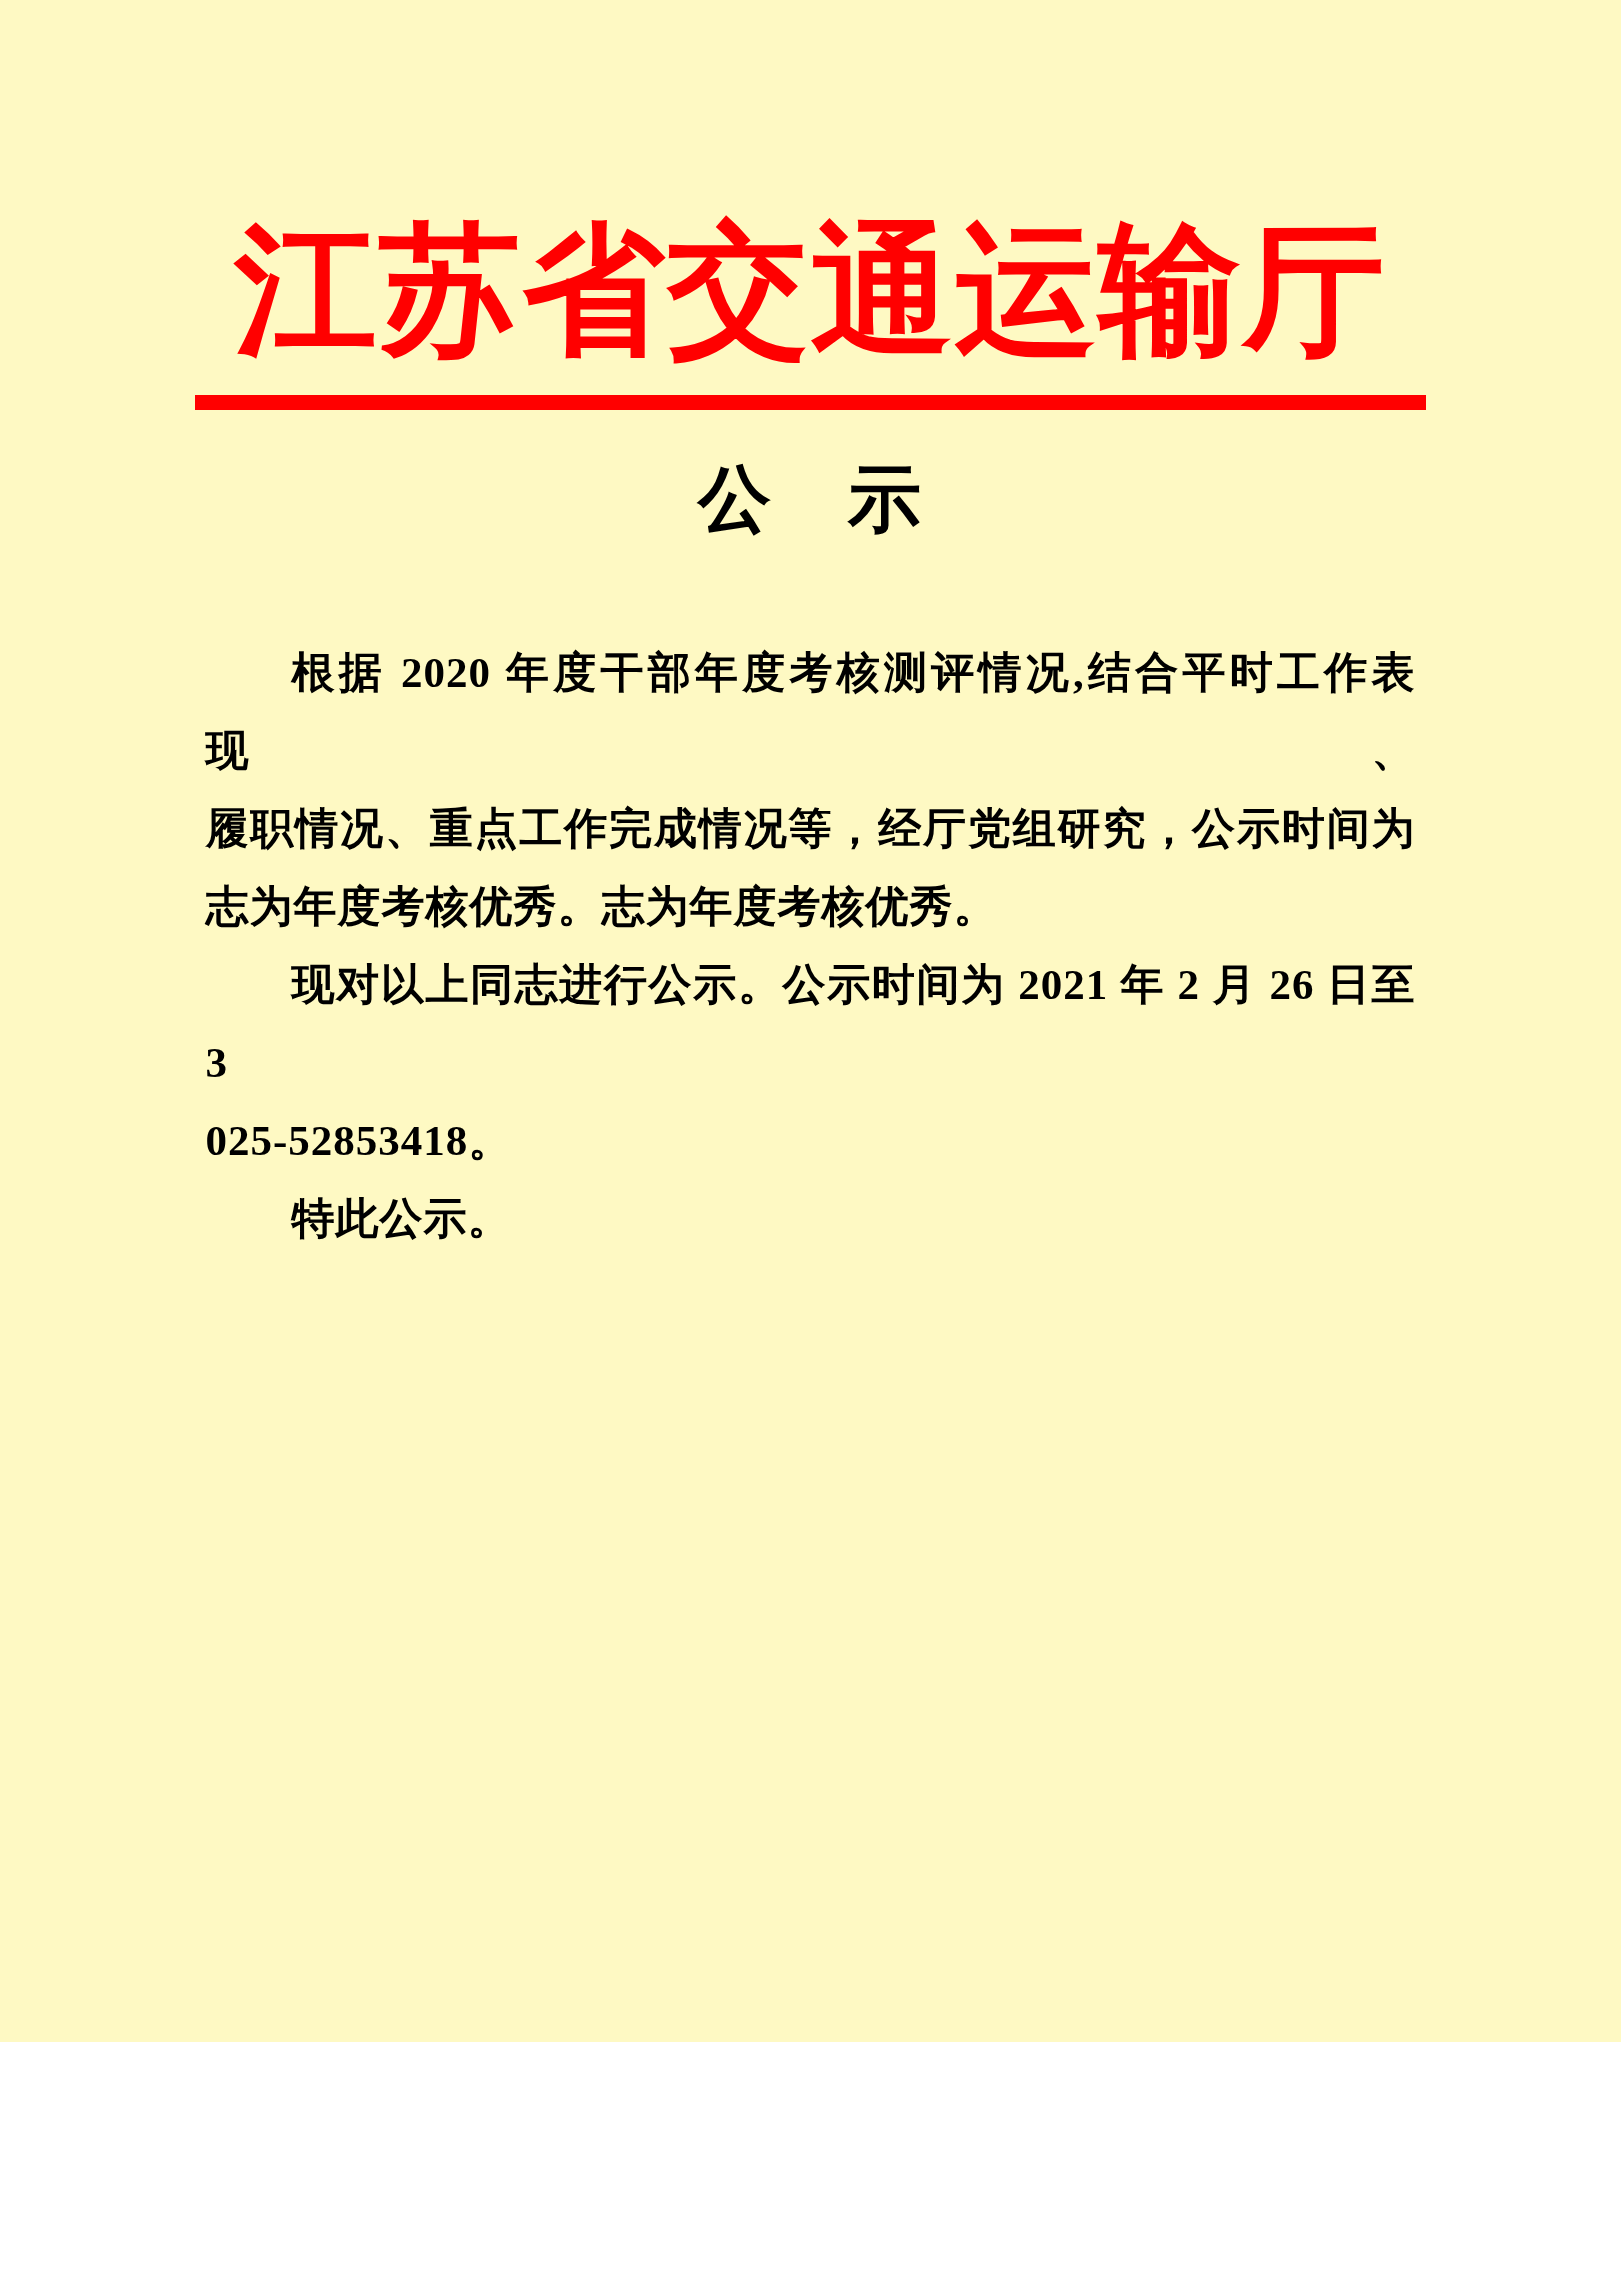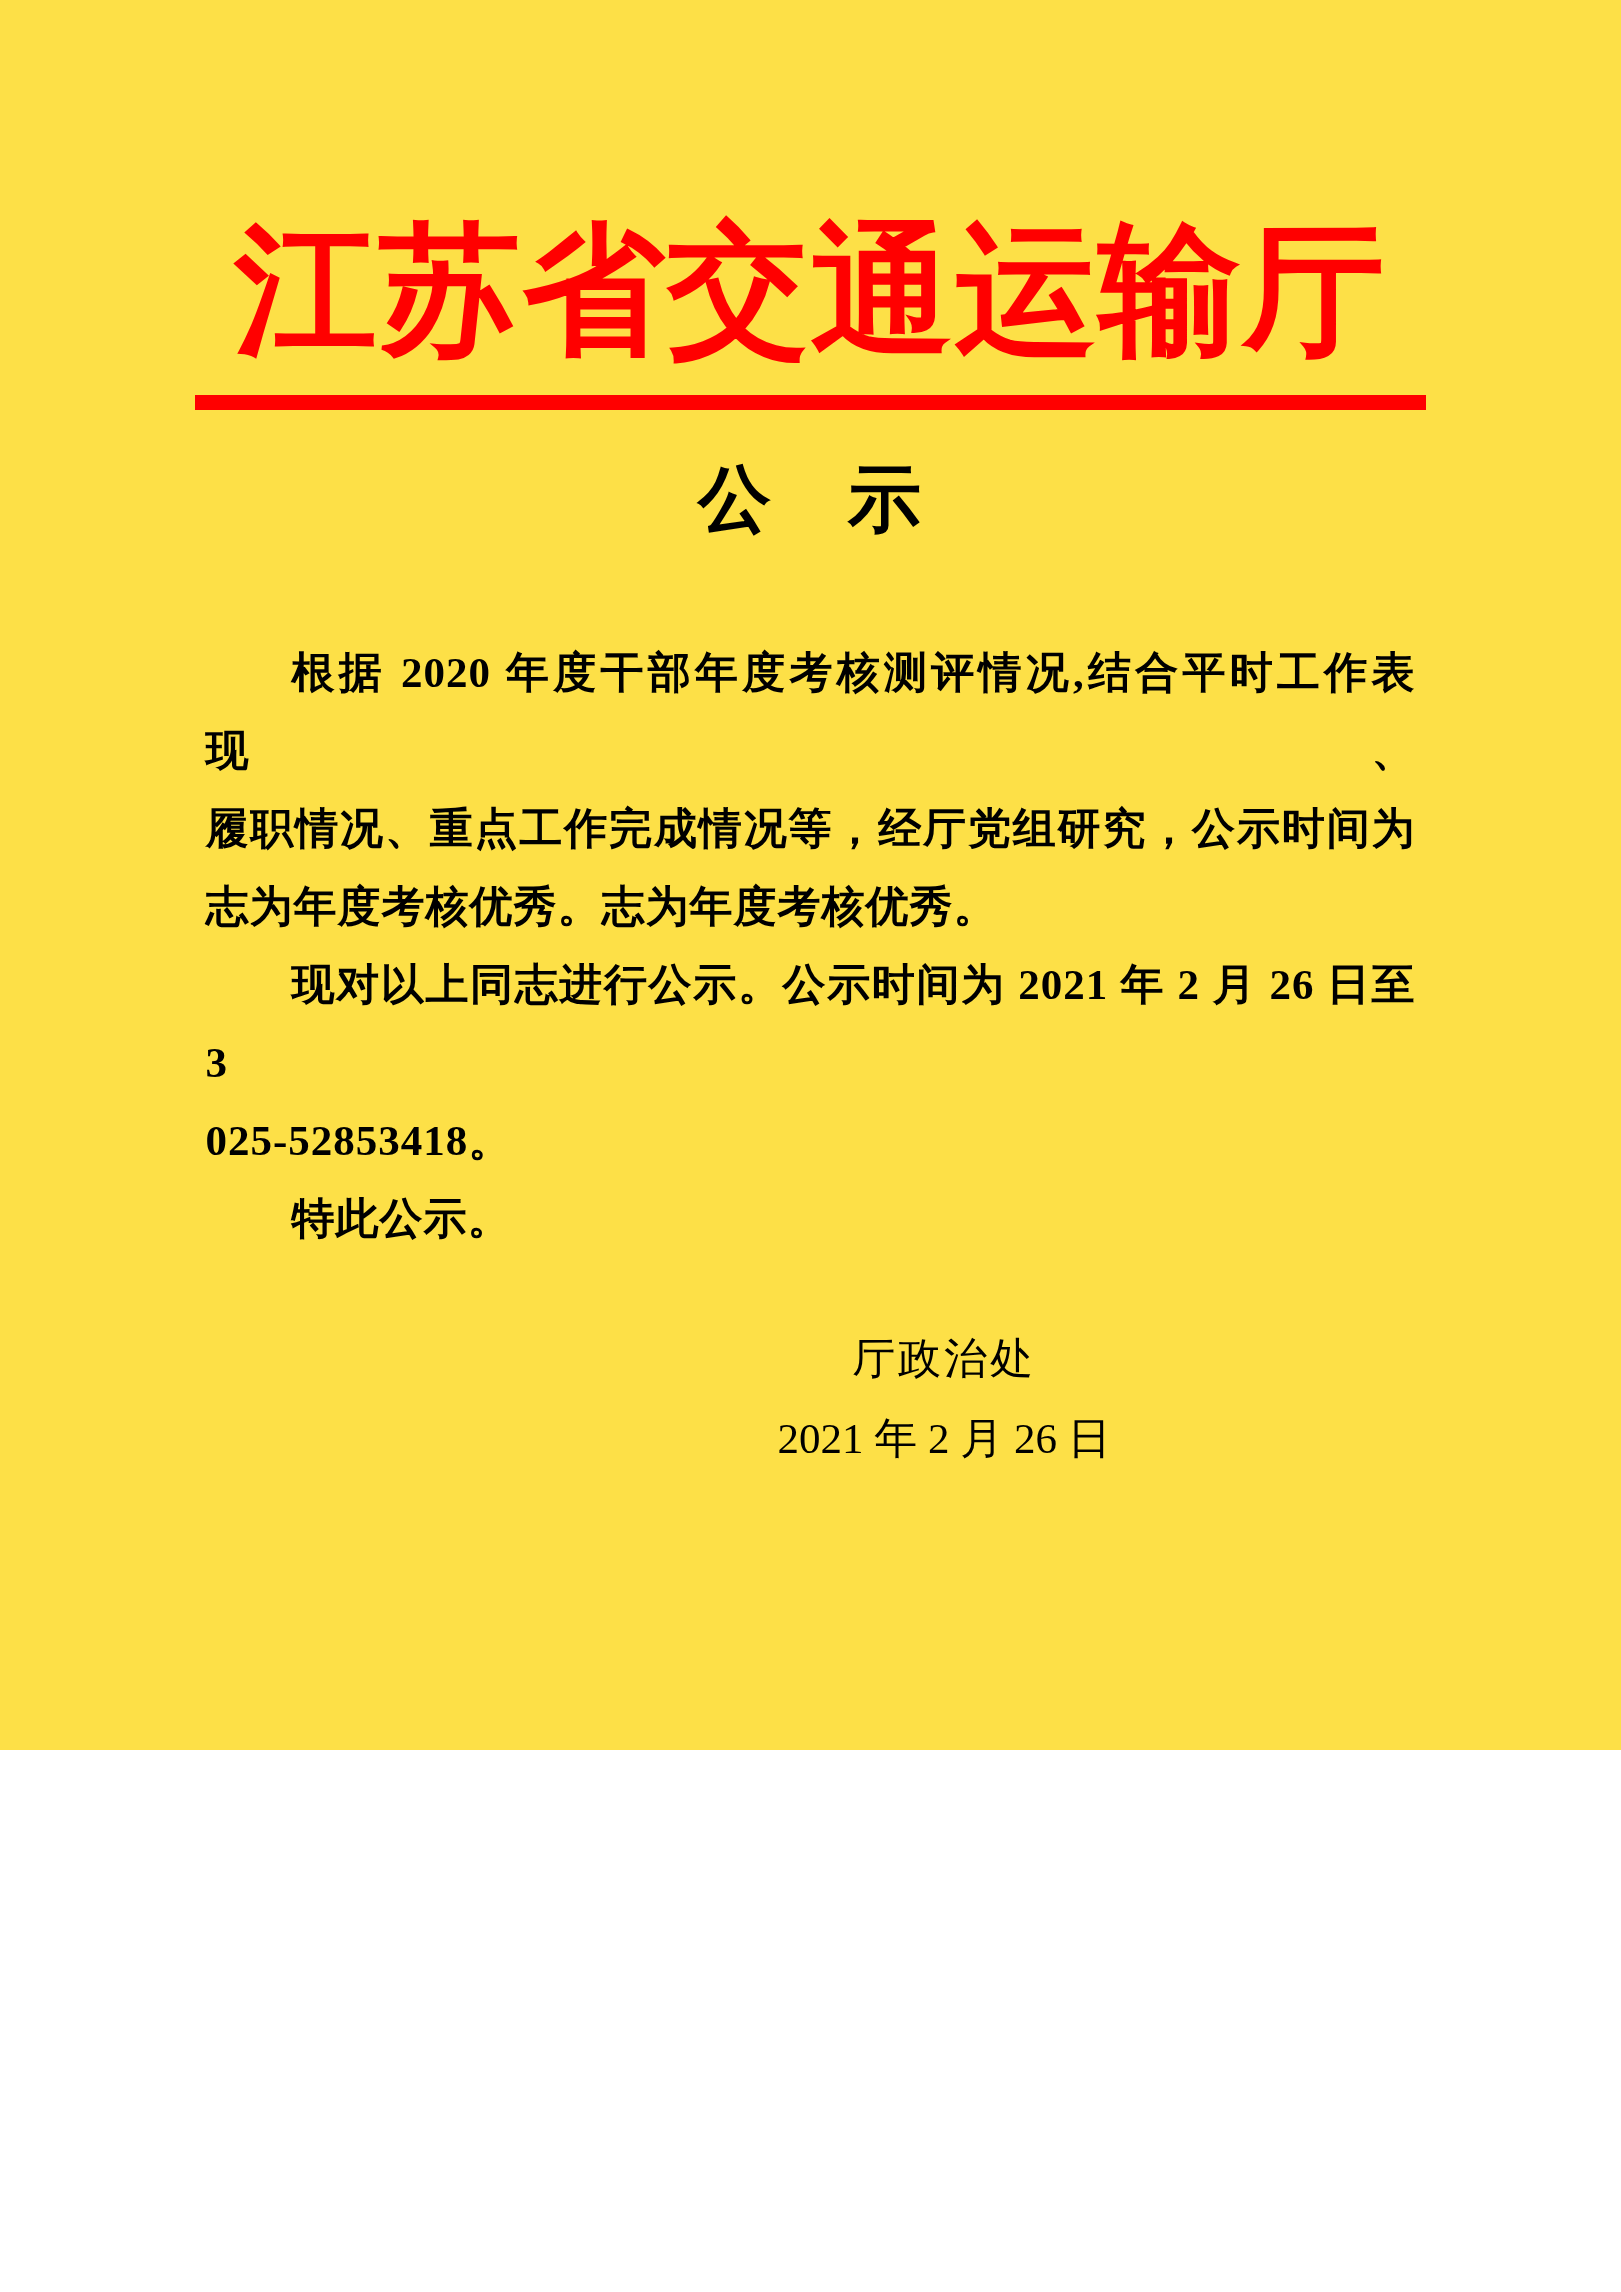--- a/index.html
+++ b/index.html
@@ -3,23 +3,23 @@
 <meta charset="utf-8">
 <style>
   html, body {
     margin: 0;
     padding: 0;
     background: #ffffff;
   }
   .page {
     position: relative;
     width: 1621px;
-    height: 1750px;
+    height: 2042px;
     margin: 0 auto;
-    background: #fde047;
+    background: #fef9c3;
     overflow: hidden;
     box-sizing: border-box;
     padding-top: 218px;
     font-family: "Liberation Serif", "DejaVu Serif", serif;
     color: #000000;
   }
   .letterhead {
     margin: 0;
     text-align: center;
     color: #ff0000;
@@ -88,19 +88,15 @@
 
   <main class="body">
     <p class="indent just">根据 2020 年度干部年度考核测评情况,结合平时工作表现、</p>
     <p class="just">履职情况、重点工作完成情况等，经厅党组研究，公示时间为</p>
     <p>志为年度考核优秀。志为年度考核优秀。</p>
     <p class="indent just">现对以上同志进行公示。公示时间为 2021 年 2 月 26 日至 3</p>
     <p>025-52853418。</p>
     <p class="indent">特此公示。</p>
   </main>
 
-  <footer class="signature">
-    <p class="sig-dept">厅政治处</p>
-    <p class="sig-date">2021 年 2 月 26 日</p>
-  </footer>
 
 </div>
 
 
 </body></html>

